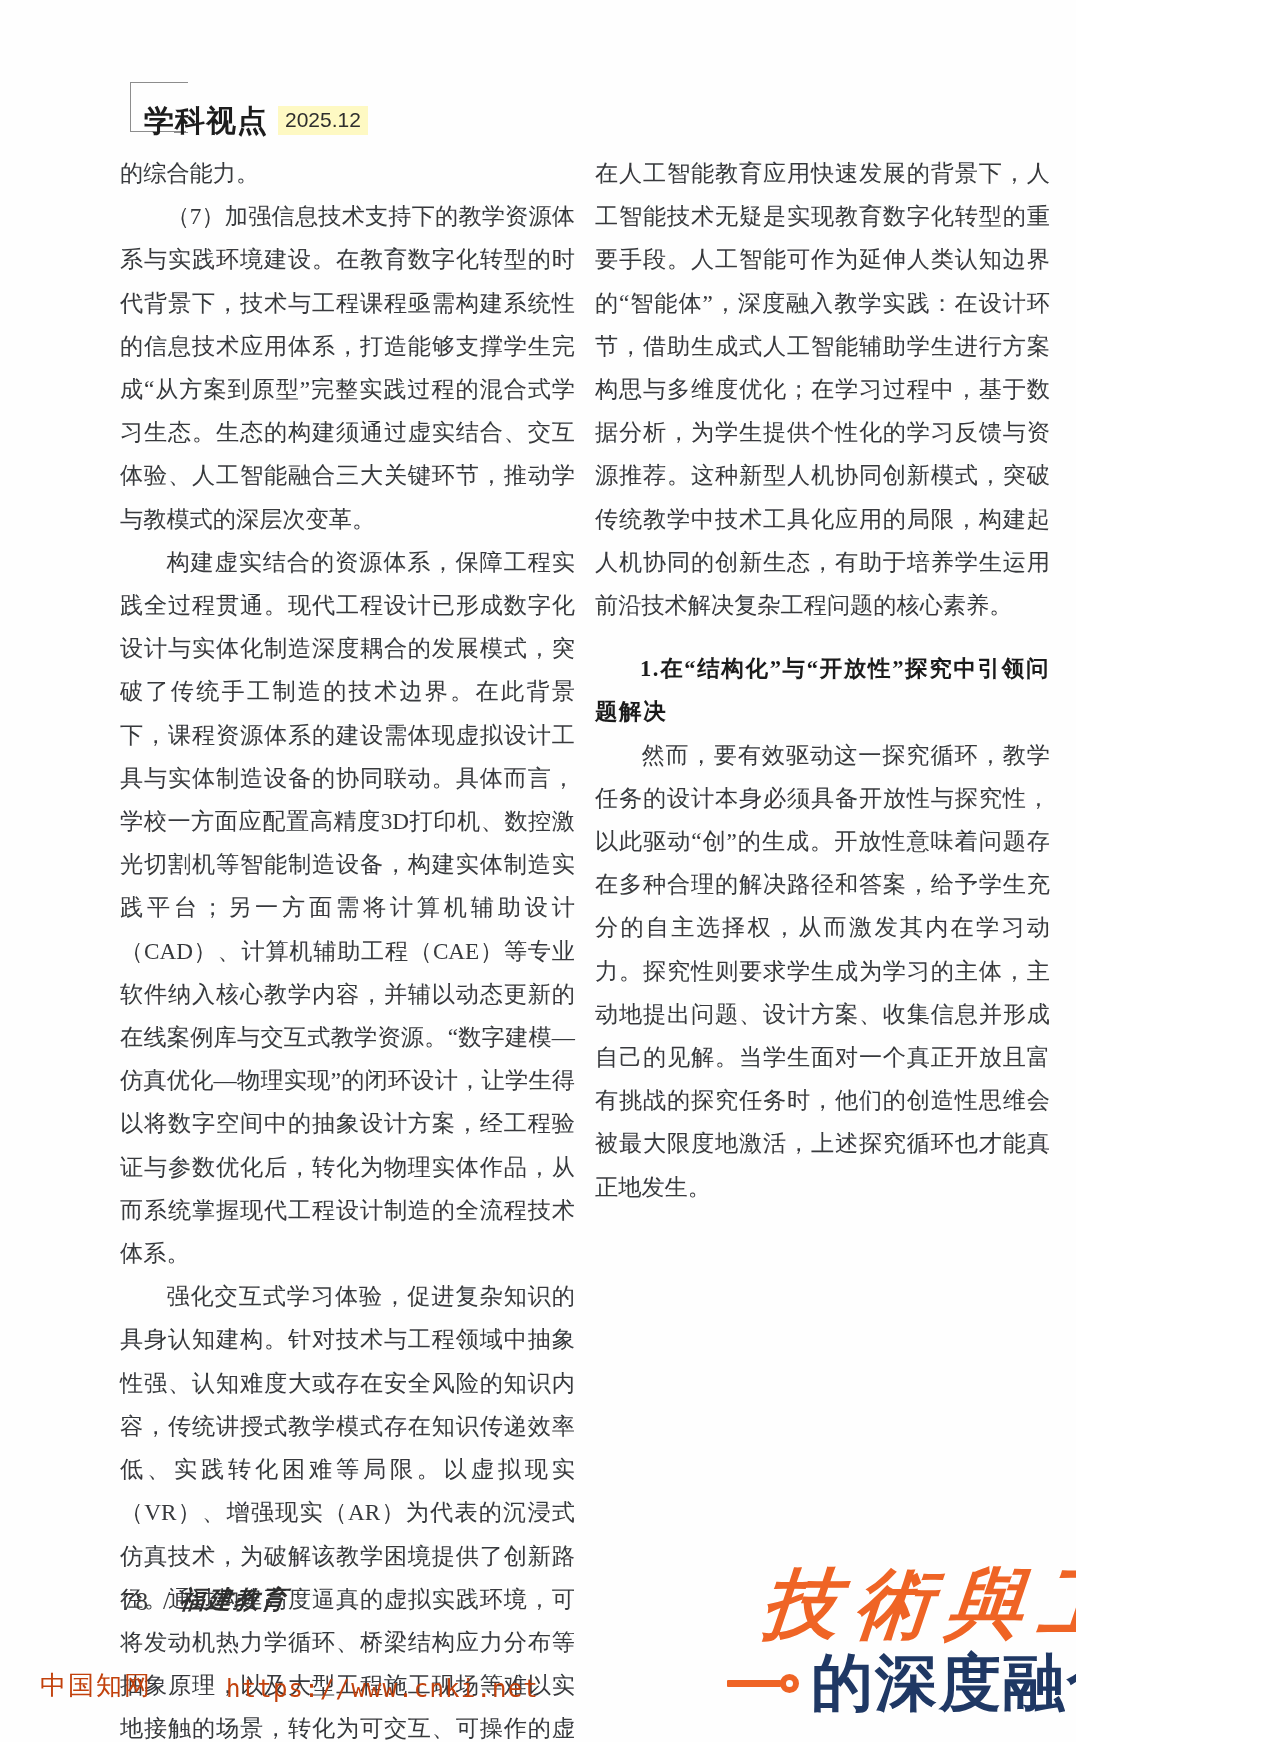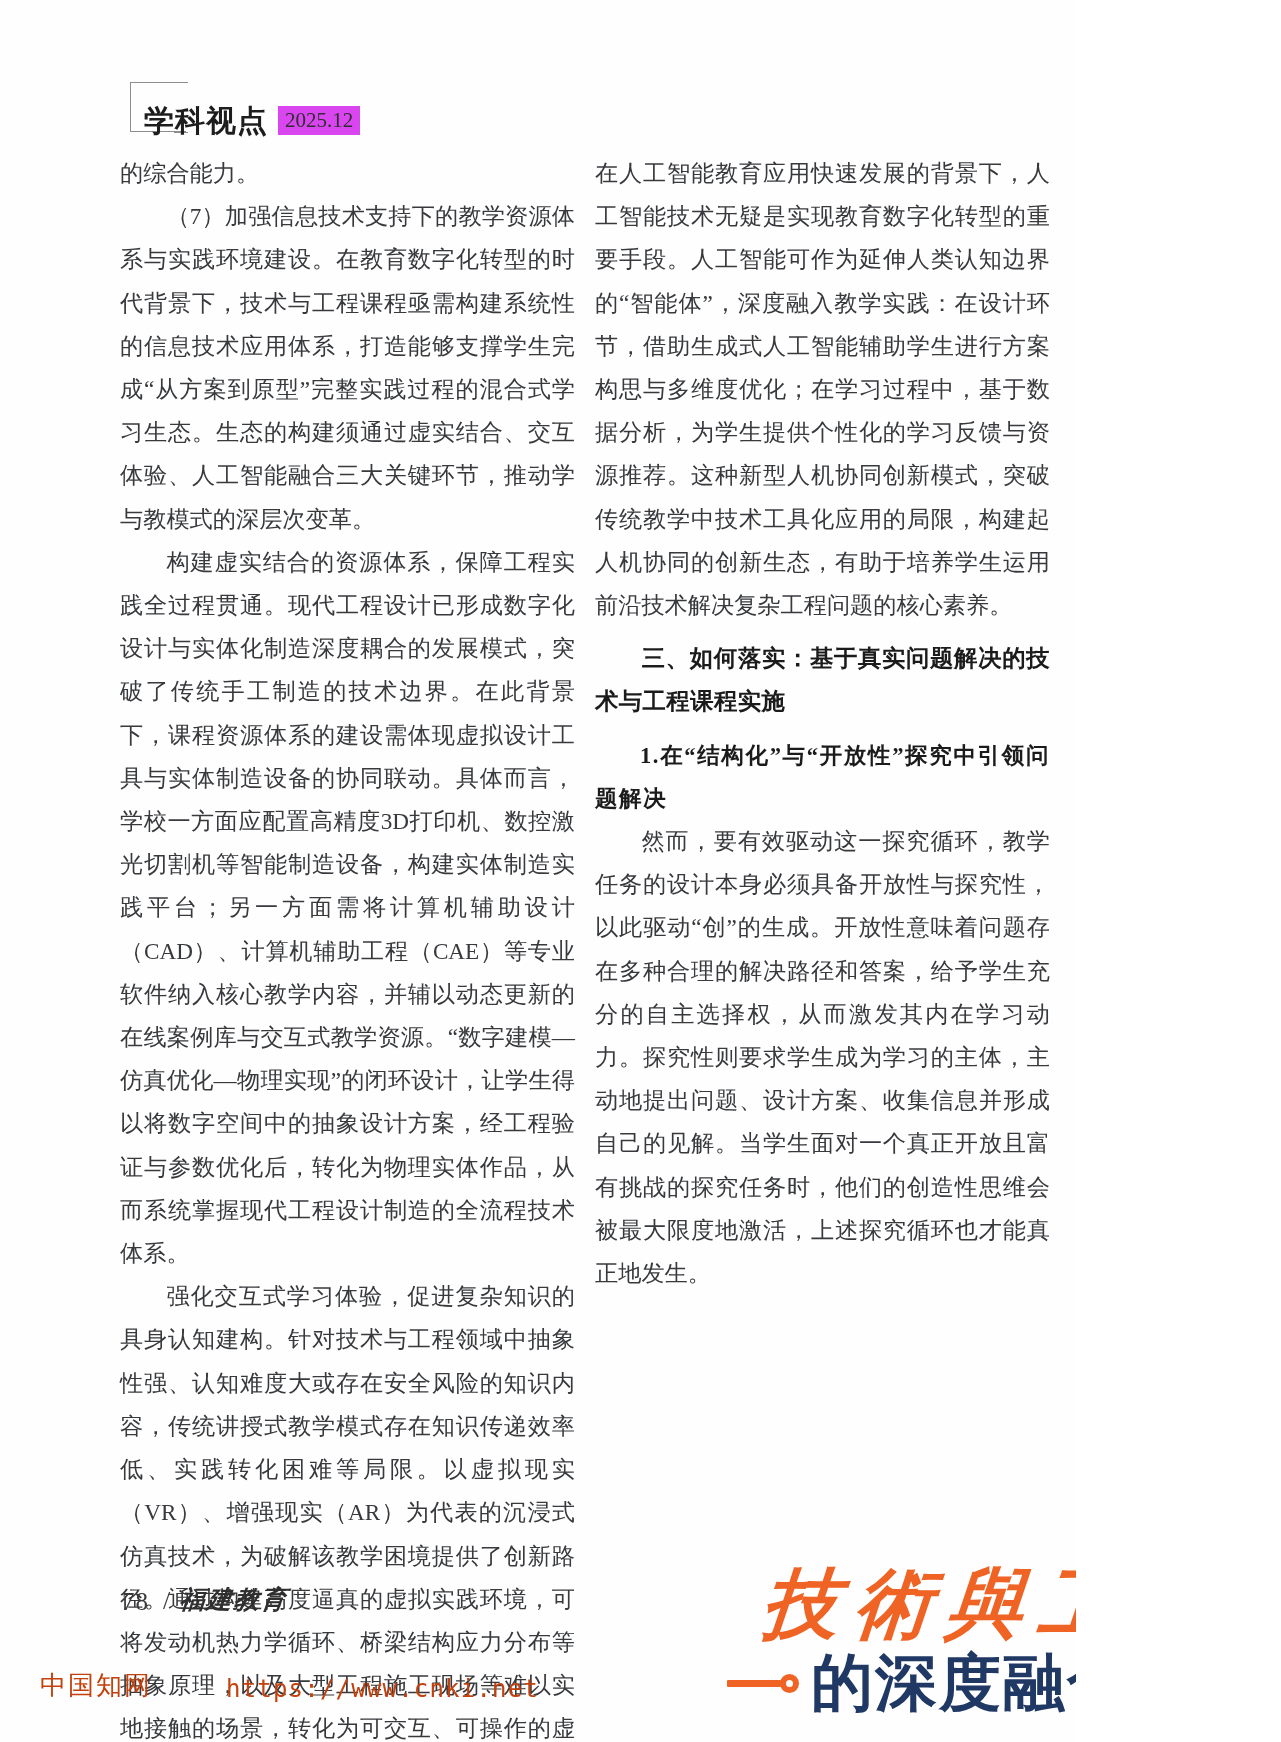--- a/index.html
+++ b/index.html
@@ -64,23 +64,23 @@
     font-size: 30px;
     letter-spacing: 1px;
     color: #1d1d1d;
     margin-left: 22px;
     line-height: 1;
     padding-bottom: 2px;
   }
   .head-date {
     display: inline-block;
     margin-left: 10px;
-    background: #d946ef;
+    background: #fef9c3;
     color: #2e2e2e;
-    font-family: Liberation Serif, serif;
+    font-family: Liberation Sans, sans-serif;
     font-size: 21px;
     line-height: 26px;
     padding: 1px 7px 2px 7px;
     position: relative;
     top: -3px;
   }
 
   
   .col {
     position: absolute;
@@ -243,21 +243,20 @@
     <p class="noindent">的综合能力。</p>
     <p>（7）加强信息技术支持下的教学资源体系与实践环境建设。在教育数字化转型的时代背景下，技术与工程课程亟需构建系统性的信息技术应用体系，打造能够支撑学生完成“从方案到原型”完整实践过程的混合式学习生态。生态的构建须通过虚实结合、交互体验、人工智能融合三大关键环节，推动学与教模式的深层次变革。</p>
     <p>构建虚实结合的资源体系，保障工程实践全过程贯通。现代工程设计已形成数字化设计与实体化制造深度耦合的发展模式，突破了传统手工制造的技术边界。在此背景下，课程资源体系的建设需体现虚拟设计工具与实体制造设备的协同联动。具体而言，学校一方面应配置高精度3D打印机、数控激光切割机等智能制造设备，构建实体制造实践平台；另一方面需将计算机辅助设计（CAD）、计算机辅助工程（CAE）等专业软件纳入核心教学内容，并辅以动态更新的在线案例库与交互式教学资源。“数字建模—仿真优化—物理实现”的闭环设计，让学生得以将数字空间中的抽象设计方案，经工程验证与参数优化后，转化为物理实体作品，从而系统掌握现代工程设计制造的全流程技术体系。</p>
     <p>强化交互式学习体验，促进复杂知识的具身认知建构。针对技术与工程领域中抽象性强、认知难度大或存在安全风险的知识内容，传统讲授式教学模式存在知识传递效率低、实践转化困难等局限。以虚拟现实（VR）、增强现实（AR）为代表的沉浸式仿真技术，为破解该教学困境提供了创新路径。通过构建高度逼真的虚拟实践环境，可将发动机热力学循环、桥梁结构应力分布等抽象原理，以及大型工程施工现场等难以实地接触的场景，转化为可交互、可操作的虚拟对象。在此环境下，学生作为认知主体，通过具身化交互实践，实现对复杂系统的动态解构与意义建构，有效提升知识理解深度与实践应用能力。</p>
 
   </div>
 
   <div class="col col-right">
     <p class="noindent">在人工智能教育应用快速发展的背景下，人工智能技术无疑是实现教育数字化转型的重要手段。人工智能可作为延伸人类认知边界的“智能体”，深度融入教学实践：在设计环节，借助生成式人工智能辅助学生进行方案构思与多维度优化；在学习过程中，基于数据分析，为学生提供个性化的学习反馈与资源推荐。这种新型人机协同创新模式，突破传统教学中技术工具化应用的局限，构建起人机协同的创新生态，有助于培养学生运用前沿技术解决复杂工程问题的核心素养。</p>
     <div class="spacer"></div>
-    <p class="heading-main">三、如何落实：基于真实问题解决的技术与工程课程实施</p>
     <div class="spacer"></div>
     <p class="heading-sub">1.在“结构化”与“开放性”探究中引领问题解决</p>
     <p>然而，要有效驱动这一探究循环，教学任务的设计本身必须具备开放性与探究性，以此驱动“创”的生成。开放性意味着问题存在多种合理的解决路径和答案，给予学生充分的自主选择权，从而激发其内在学习动力。探究性则要求学生成为学习的主体，主动地提出问题、设计方案、收集信息并形成自己的见解。当学生面对一个真正开放且富有挑战的探究任务时，他们的创造性思维会被最大限度地激活，上述探究循环也才能真正地发生。</p>
 
   </div>
 
   <div class="folio">
     <span class="folio-num">78</span>
     <span class="folio-slash">/</span>
     <span class="folio-mag">福建教育</span>

